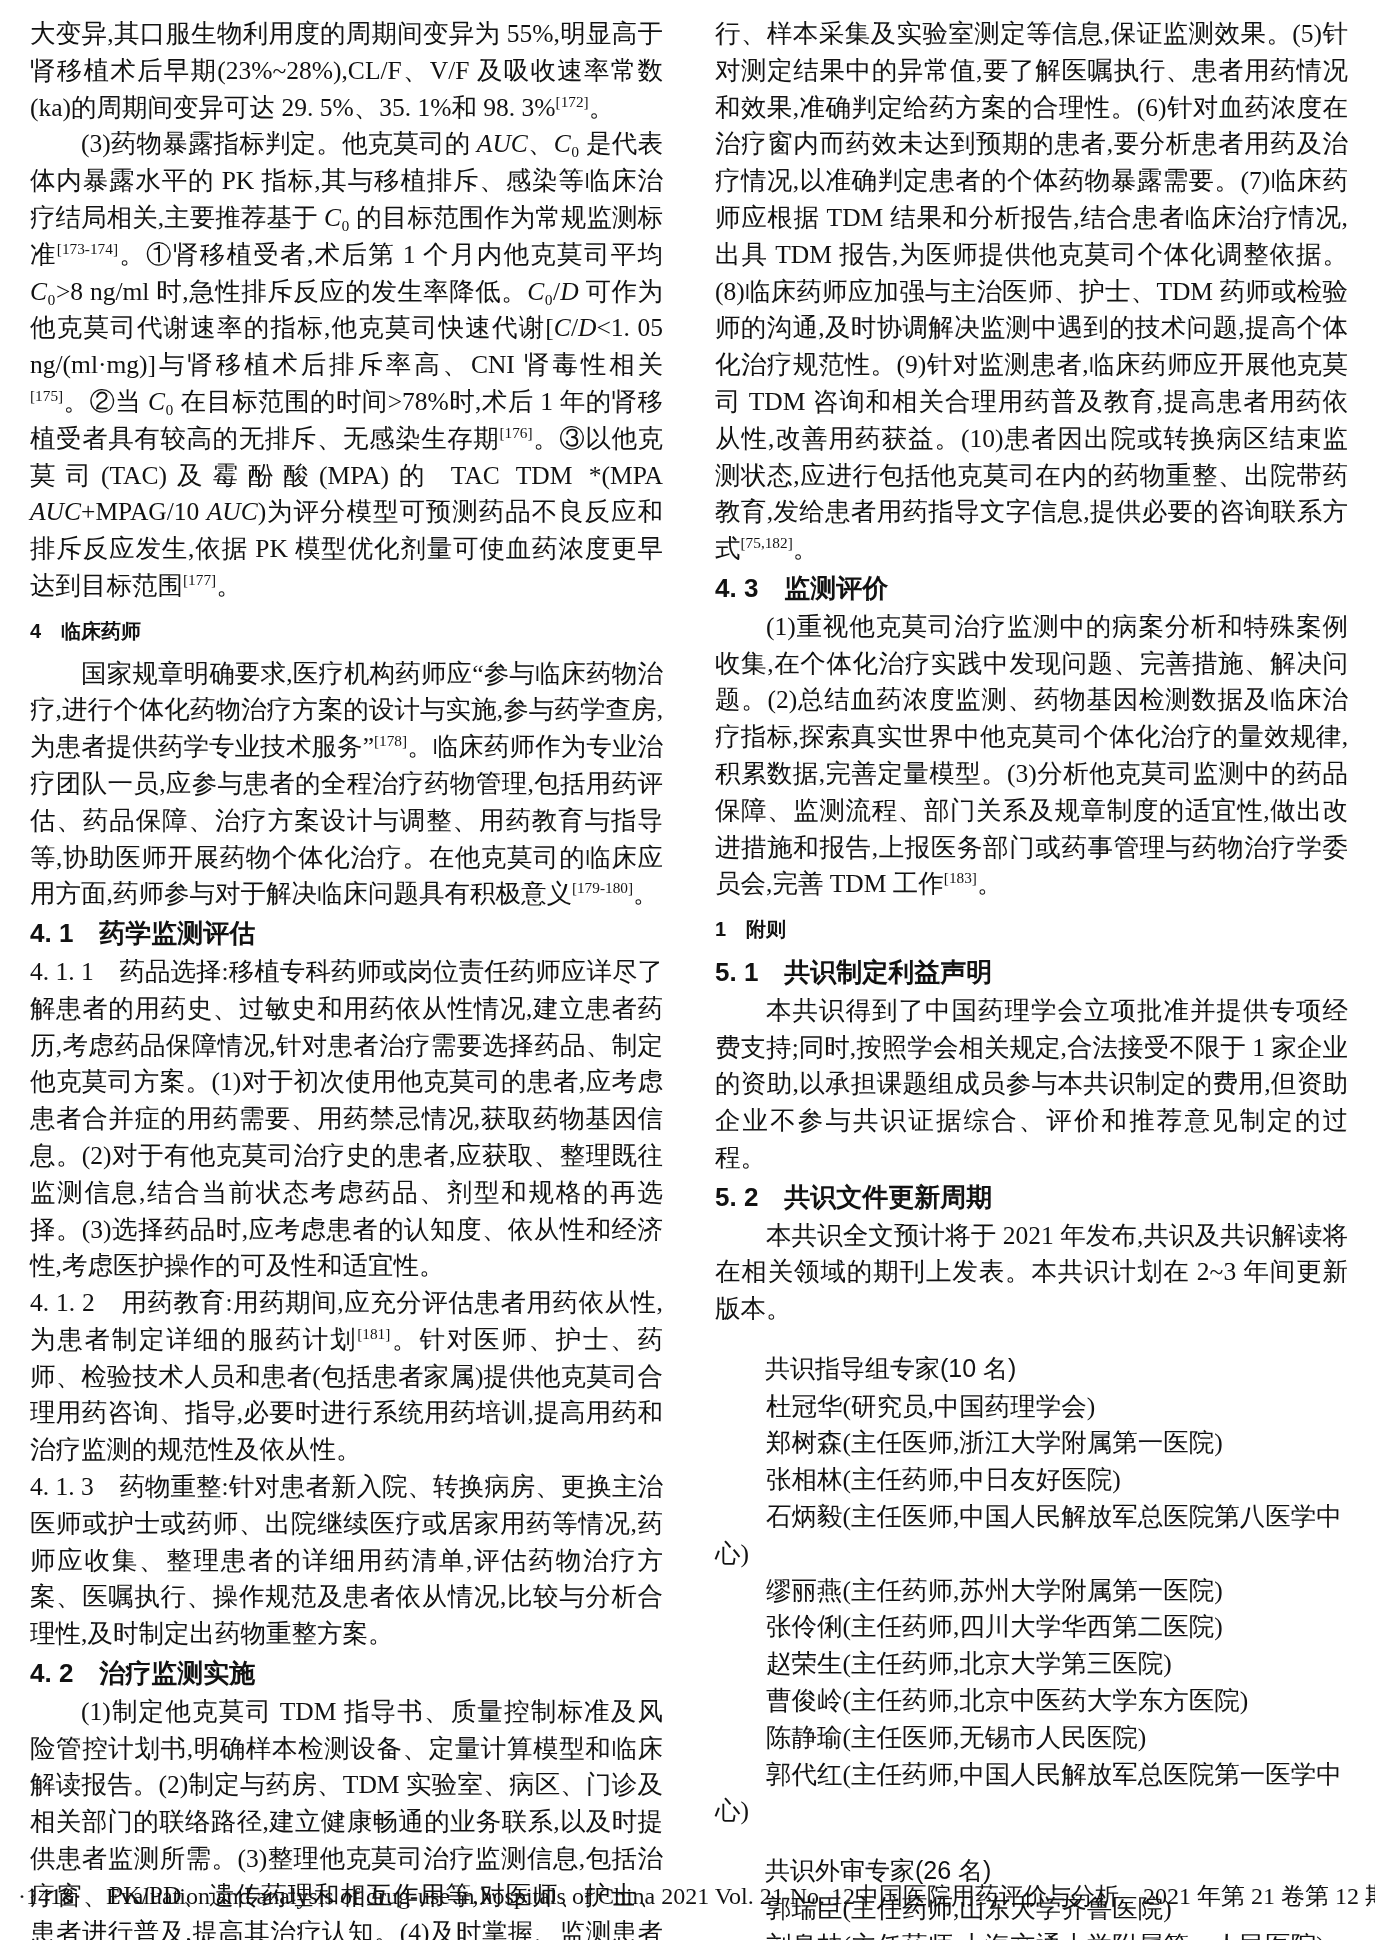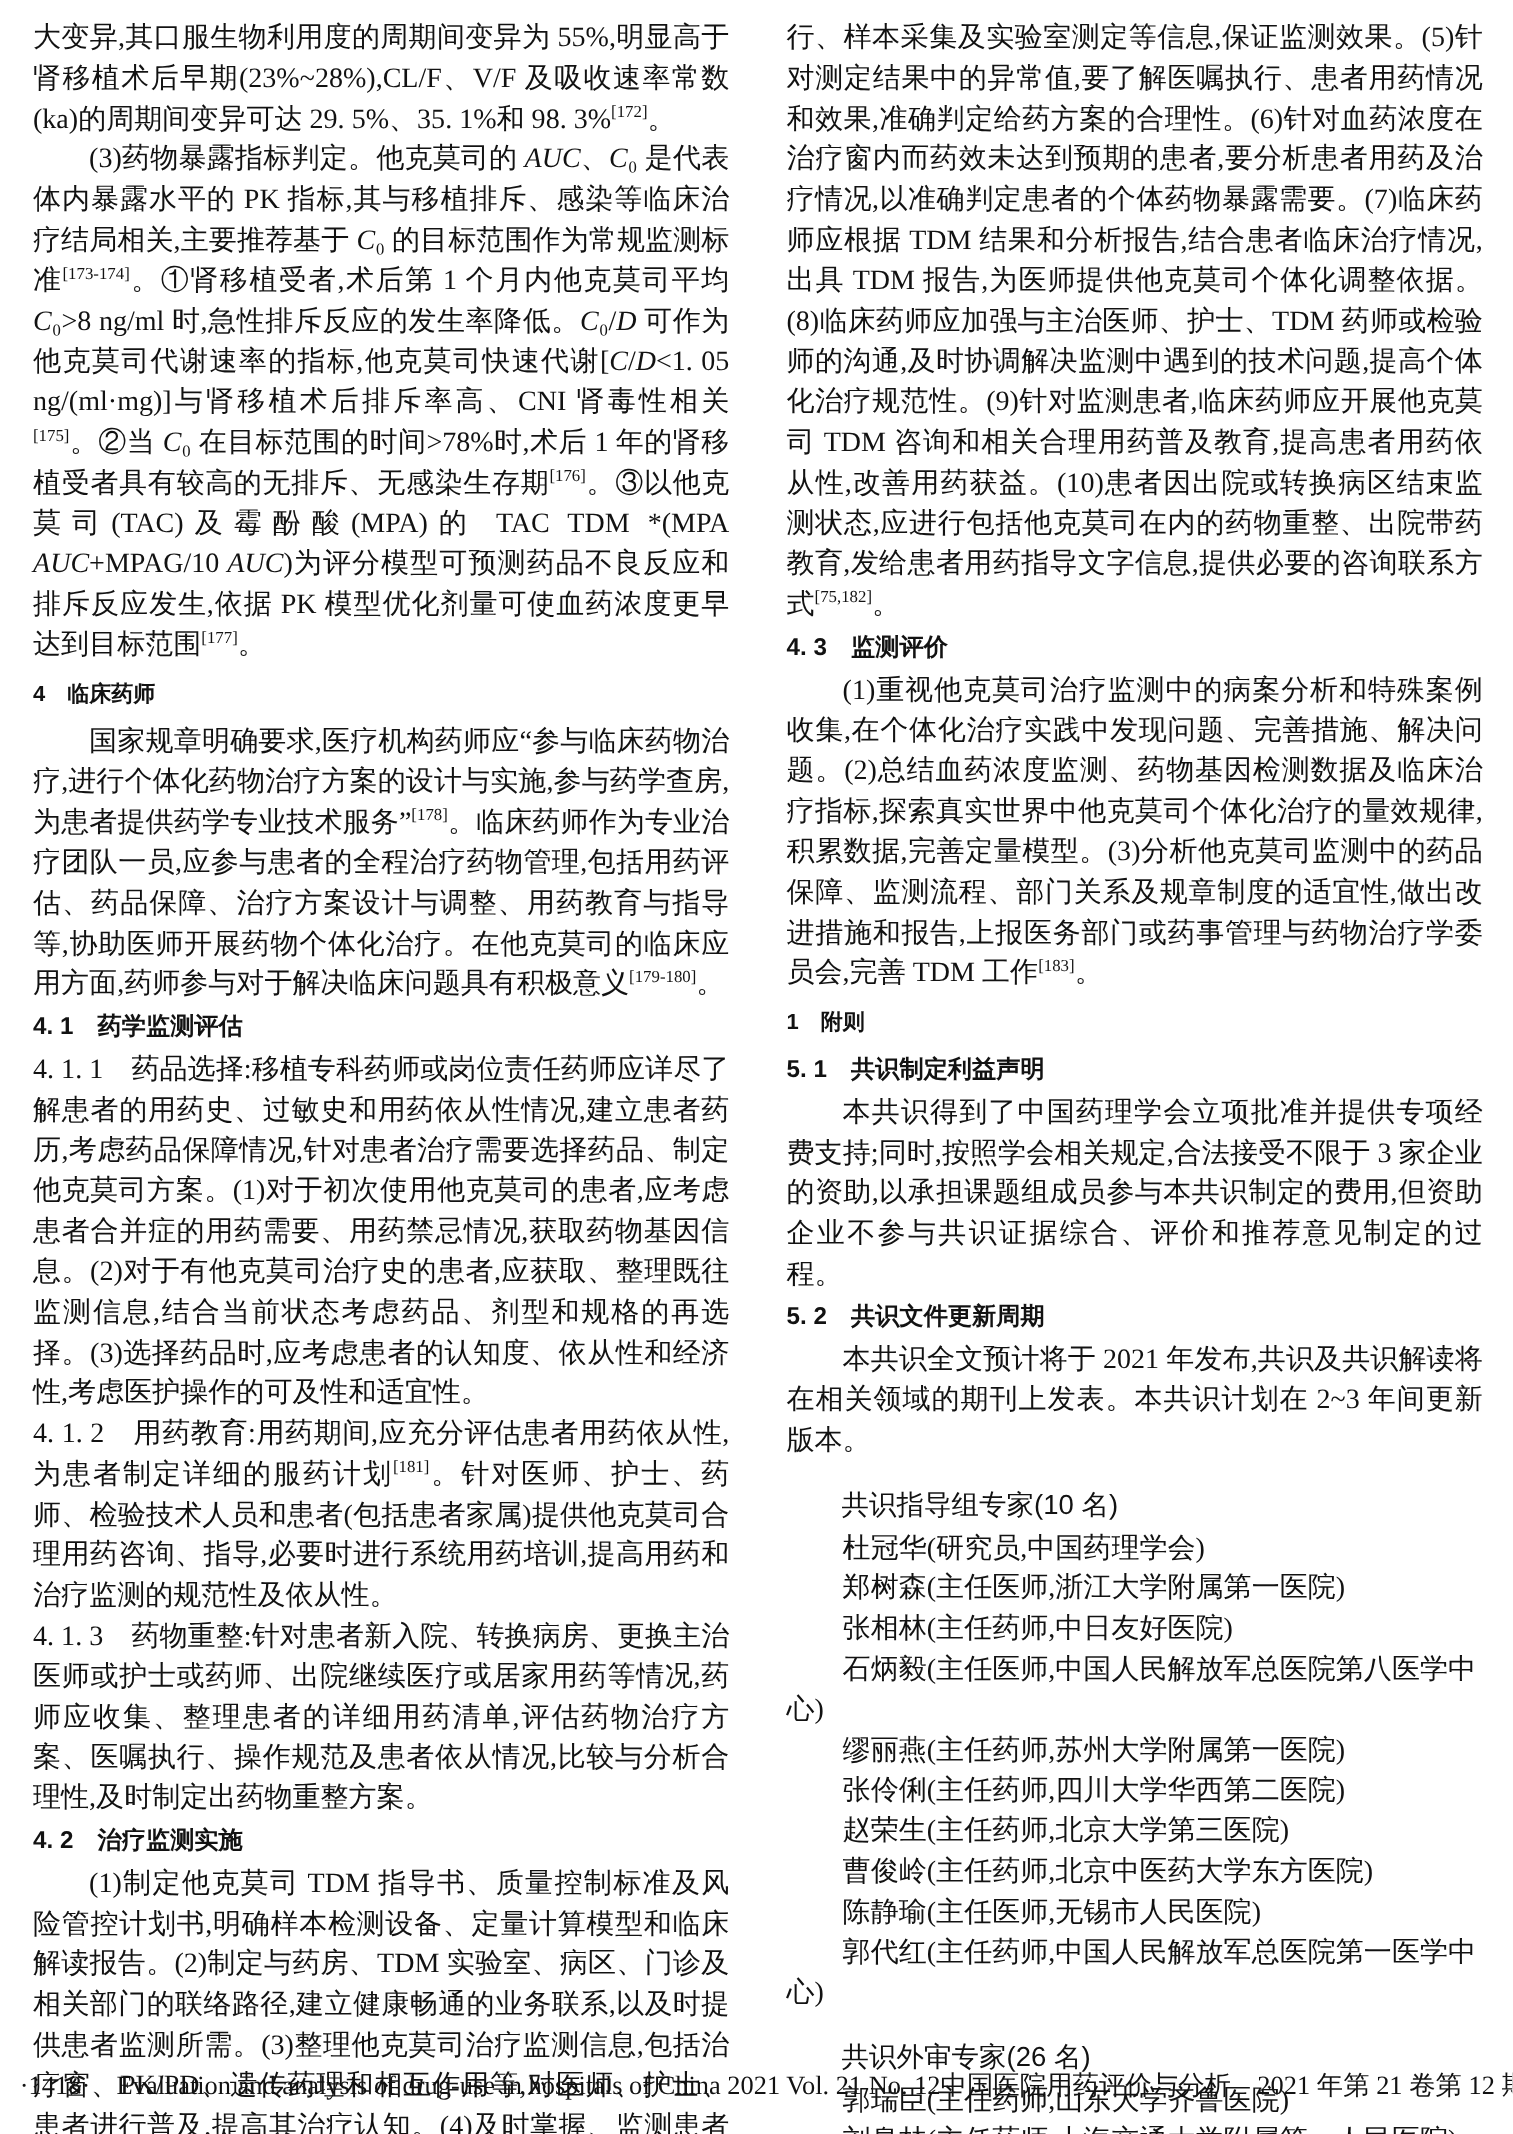--- a/index.html
+++ b/index.html
@@ -28,21 +28,21 @@
   p.ind { text-indent: 2em; }
   .h1 {
     font-family: "Liberation Sans", "DejaVu Sans", sans-serif;
     font-size: 20px;
     font-weight: 700;
     margin: 8px 0 6px 0;
     text-align: left;
   }
   .h2 {
     font-family: "Liberation Sans", "DejaVu Sans", sans-serif;
-    font-size: 22px;
+    font-size: 26px;
     font-weight: 700;
     margin: 2px 0;
     text-align: left;
   }
   .h3 {
     font-family: "Liberation Sans", "DejaVu Sans", sans-serif;
     font-size: 25px;
     font-weight: 400;
     margin: 22px 0 2px 0;
     text-indent: 2em;
@@ -81,21 +81,21 @@
       <div class="h2">4. 2　治疗监测实施</div>
       <p class="ind">(1)制定他克莫司 TDM 指导书、质量控制标准及风险管控计划书,明确样本检测设备、定量计算模型和临床解读报告。(2)制定与药房、TDM 实验室、病区、门诊及相关部门的联络路径,建立健康畅通的业务联系,以及时提供患者监测所需。(3)整理他克莫司治疗监测信息,包括治疗窗、PK/PD、遗传药理和相互作用等,对医师、护士、患者进行普及,提高其治疗认知。(4)及时掌握、监测患者的治疗状态、TDM 指征、医嘱执</p>
     </div>
 
     <div class="col">
       <p>行、样本采集及实验室测定等信息,保证监测效果。(5)针对测定结果中的异常值,要了解医嘱执行、患者用药情况和效果,准确判定给药方案的合理性。(6)针对血药浓度在治疗窗内而药效未达到预期的患者,要分析患者用药及治疗情况,以准确判定患者的个体药物暴露需要。(7)临床药师应根据 TDM 结果和分析报告,结合患者临床治疗情况,出具 TDM 报告,为医师提供他克莫司个体化调整依据。(8)临床药师应加强与主治医师、护士、TDM 药师或检验师的沟通,及时协调解决监测中遇到的技术问题,提高个体化治疗规范性。(9)针对监测患者,临床药师应开展他克莫司 TDM 咨询和相关合理用药普及教育,提高患者用药依从性,改善用药获益。(10)患者因出院或转换病区结束监测状态,应进行包括他克莫司在内的药物重整、出院带药教育,发给患者用药指导文字信息,提供必要的咨询联系方式<sup>[75,182]</sup>。</p>
       <div class="h2">4. 3　监测评价</div>
       <p class="ind">(1)重视他克莫司治疗监测中的病案分析和特殊案例收集,在个体化治疗实践中发现问题、完善措施、解决问题。(2)总结血药浓度监测、药物基因检测数据及临床治疗指标,探索真实世界中他克莫司个体化治疗的量效规律,积累数据,完善定量模型。(3)分析他克莫司监测中的药品保障、监测流程、部门关系及规章制度的适宜性,做出改进措施和报告,上报医务部门或药事管理与药物治疗学委员会,完善 TDM 工作<sup>[183]</sup>。</p>
       <div class="h1">1　附则</div>
       <div class="h2">5. 1　共识制定利益声明</div>
-      <p class="ind">本共识得到了中国药理学会立项批准并提供专项经费支持;同时,按照学会相关规定,合法接受不限于 3 家企业的资助,以承担课题组成员参与本共识制定的费用,但资助企业不参与共识证据综合、评价和推荐意见制定的过程。</p>
+      <p class="ind">本共识得到了中国药理学会立项批准并提供专项经费支持;同时,按照学会相关规定,合法接受不限于 1 家企业的资助,以承担课题组成员参与本共识制定的费用,但资助企业不参与共识证据综合、评价和推荐意见制定的过程。</p>
       <div class="h2">5. 2　共识文件更新周期</div>
       <p class="ind">本共识全文预计将于 2021 年发布,共识及共识解读将在相关领域的期刊上发表。本共识计划在 2~3 年间更新版本。</p>
 
       <div class="h3">共识指导组专家(10 名)</div>
       <p class="expert">杜冠华(研究员,中国药理学会)</p>
       <p class="expert">郑树森(主任医师,浙江大学附属第一医院)</p>
       <p class="expert">张相林(主任药师,中日友好医院)</p>
       <p class="expert">石炳毅(主任医师,中国人民解放军总医院第八医学中心)</p>
       <p class="expert">缪丽燕(主任药师,苏州大学附属第一医院)</p>
       <p class="expert">张伶俐(主任药师,四川大学华西第二医院)</p>

